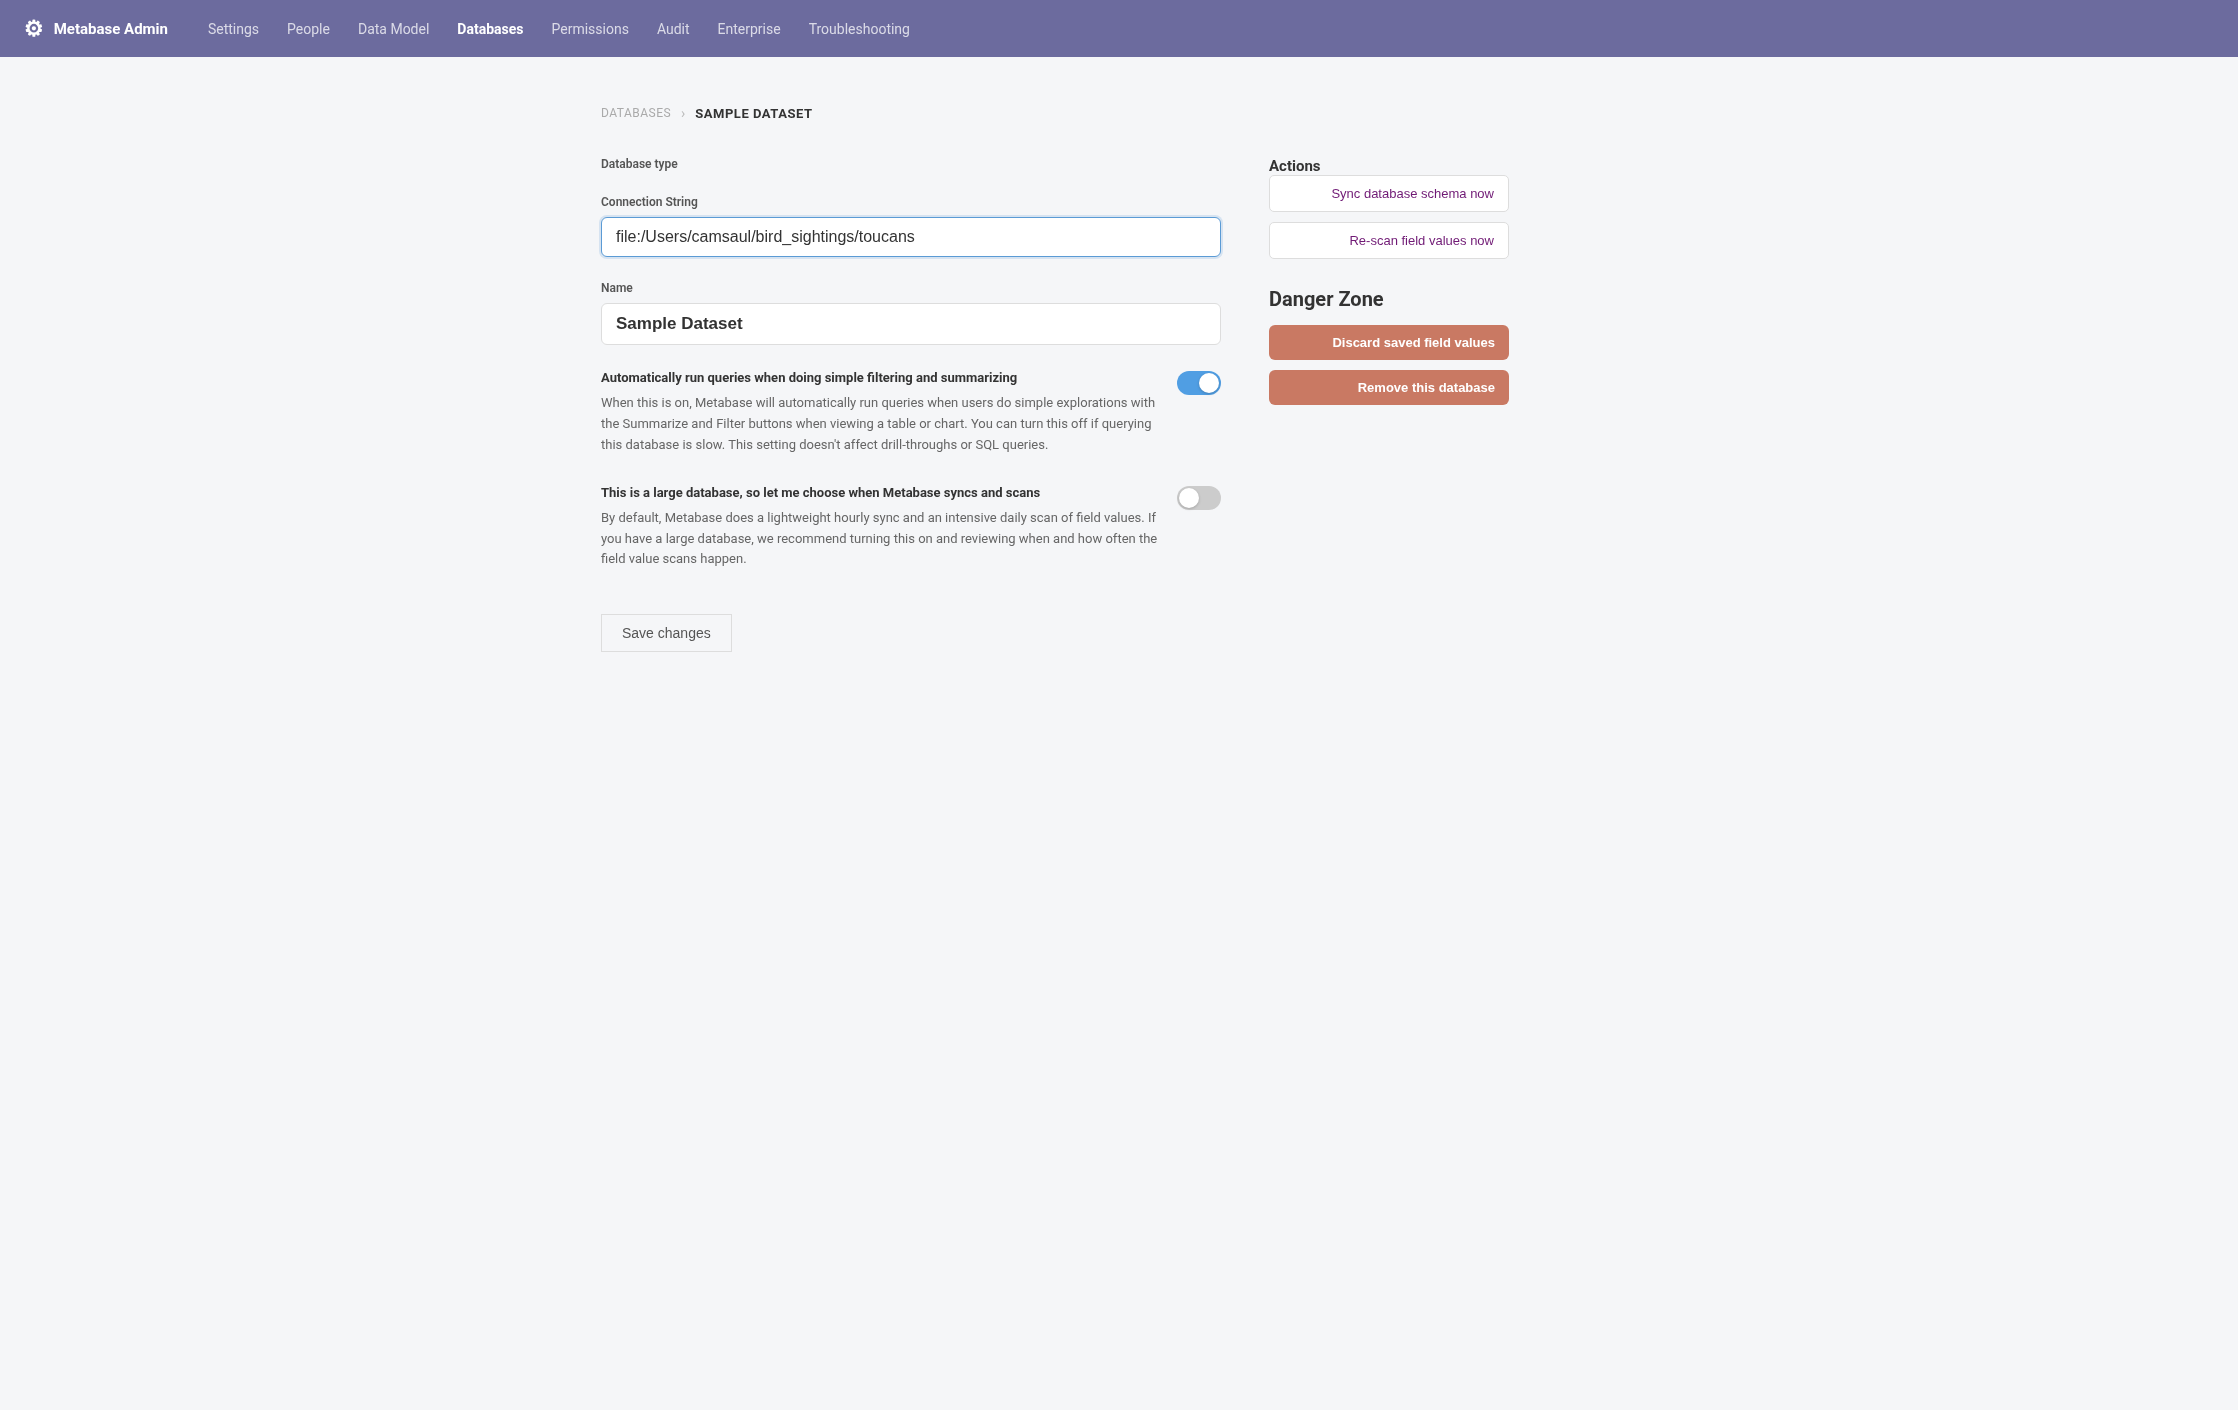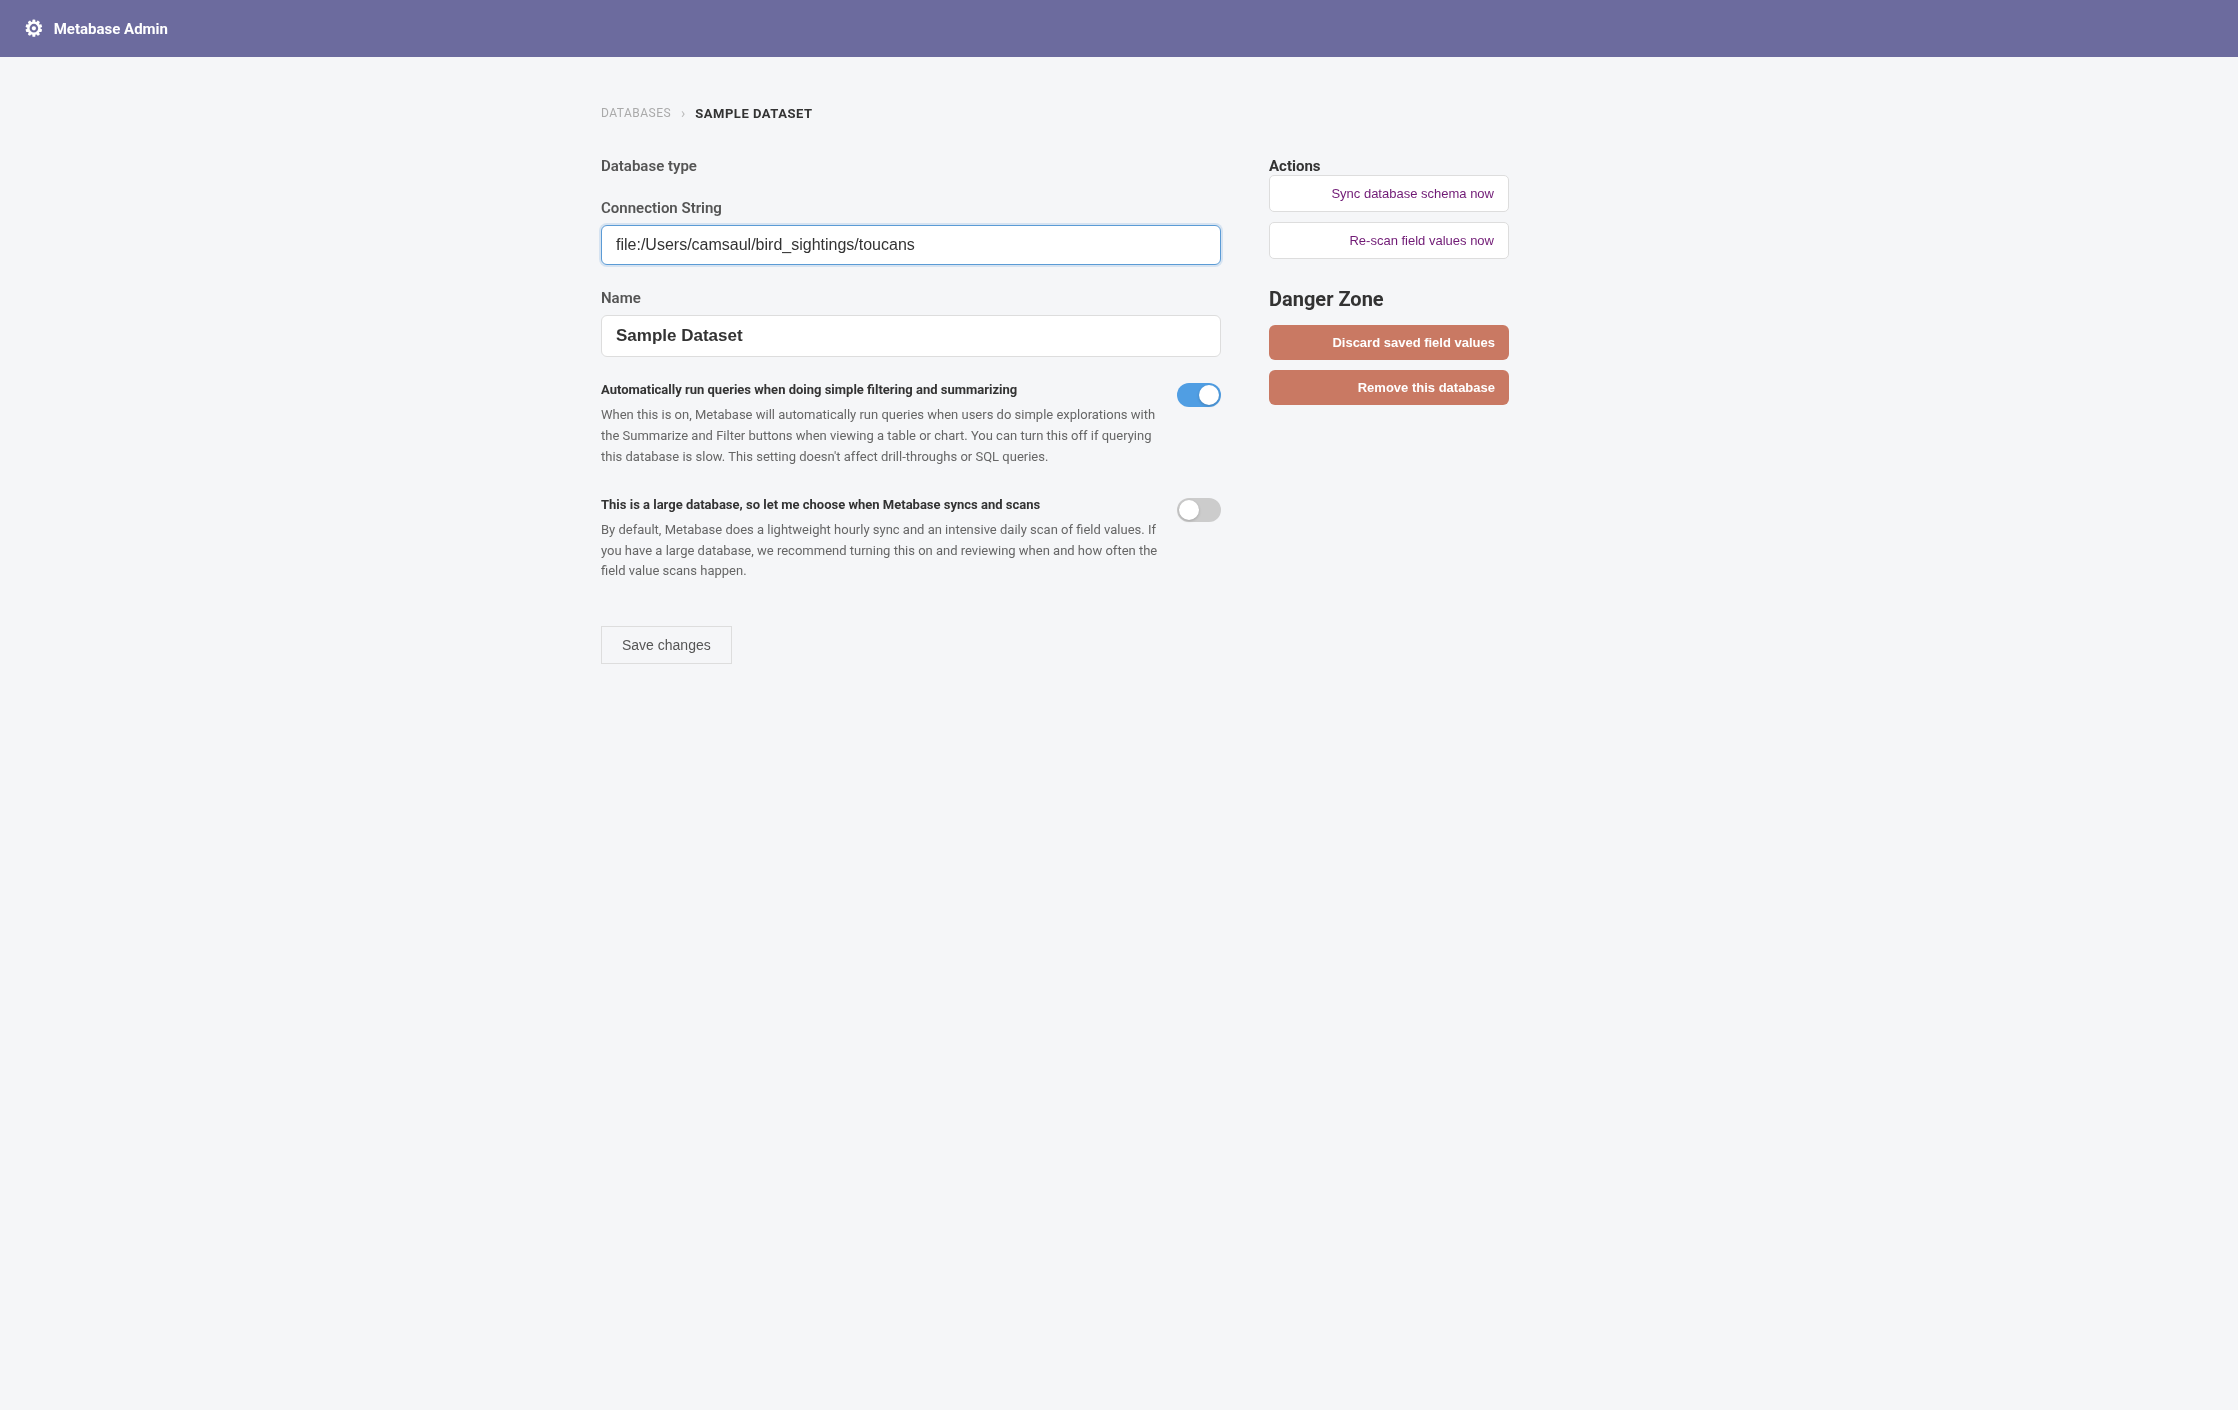--- a/index.html
+++ b/index.html
@@ -109,21 +109,21 @@
       flex-shrink: 0;
     }
 
     
     .field-group {
       margin-bottom: 24px;
     }
 
     .field-label {
       display: block;
-      font-size: 15px;
+      font-size: 12px;
       font-weight: 600;
       color: #555;
       margin-bottom: 8px;
     }
 
     .select-wrapper {
       position: relative;
     }
 
     .form-select {
@@ -293,20 +293,30 @@
     }
   </style>
 </head>
 <body>
 
 <nav class="nav">
   <div class="nav-brand">
     <span style="font-size:22px;">⚙</span>
     <span>Metabase Admin</span>
   </div>
+  <div class="nav-links">
+    <a class="nav-link">Settings</a>
+    <a class="nav-link">People</a>
+    <a class="nav-link">Data Model</a>
+    <a class="nav-link active">Databases</a>
+    <a class="nav-link">Permissions</a>
+    <a class="nav-link">Audit</a>
+    <a class="nav-link">Enterprise</a>
+    <a class="nav-link">Troubleshooting</a>
+  </div>
 </nav>
 
 <div class="page">
 
   <div class="breadcrumb">
     <span class="breadcrumb-parent">Databases</span>
     <span class="breadcrumb-sep">›</span>
     <span class="breadcrumb-current">Sample Dataset</span>
   </div>
 

